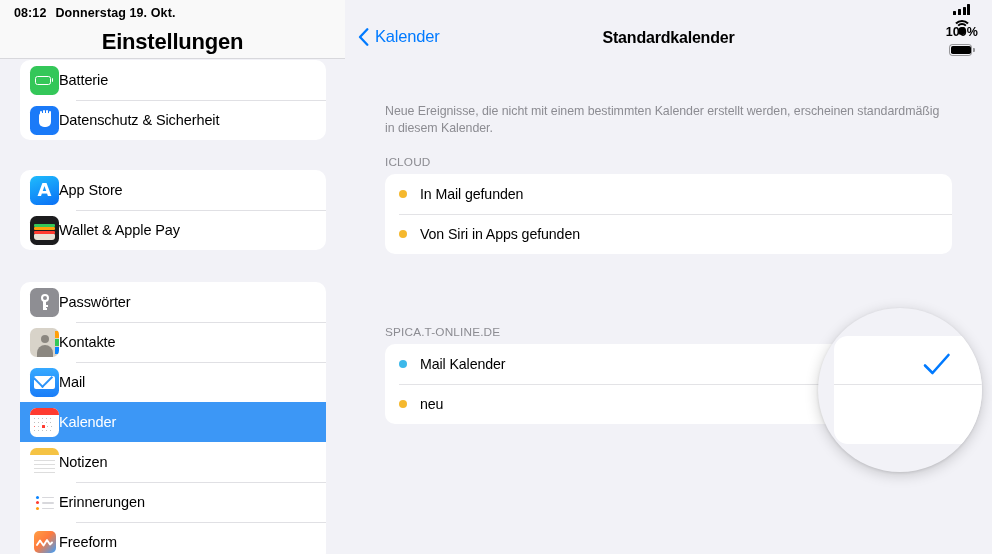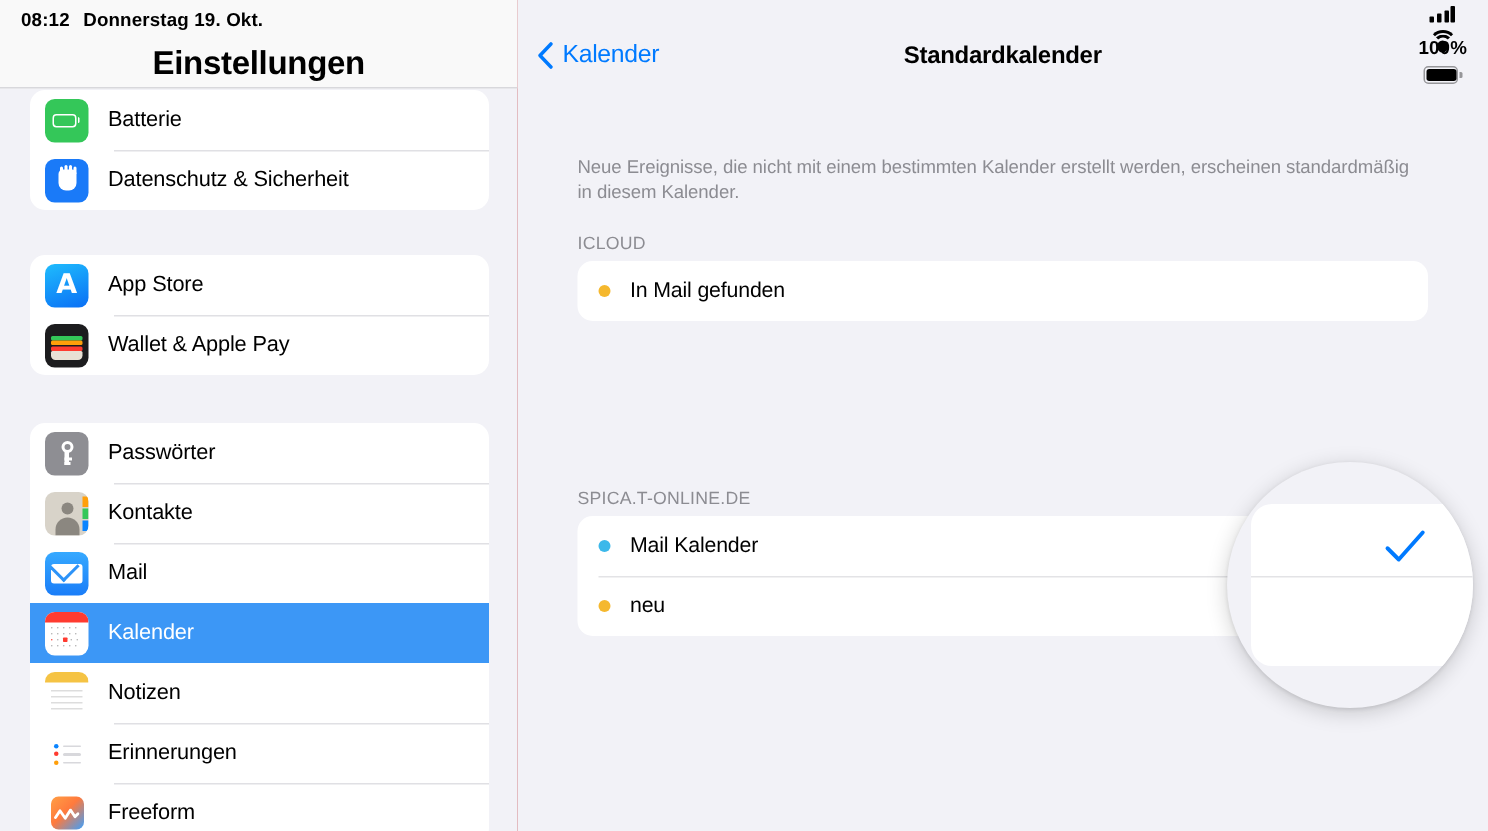--- a/index.html
+++ b/index.html
@@ -6,21 +6,21 @@
     margin: 0;
     padding: 0;
     background: #ffffff;
   }
   #screen {
     position: relative;
     width: 992px;
     height: 554px;
     overflow: hidden;
     font-family: "Liberation Sans", "DejaVu Sans", sans-serif;
-    background: #b91c1c;
+    background: #84cc16;
     -webkit-font-smoothing: antialiased;
   }
 
   
   #sidebar {
     position: absolute;
     left: 0; top: 0;
     width: 345px;
     height: 554px;
     background: #f2f2f7;
@@ -87,21 +87,20 @@
   }
   .sb-row.selected {
     background: #3c97f6;
   }
   .sb-row.selected + .sb-row::before { background: transparent; }
   .sb-row.selected::before { background: transparent !important; }
   .sb-label {
     font-size: 14.5px;
     color: #000;
     letter-spacing: -0.1px;
-    margin-left: 13px;
   }
   .sb-row.selected .sb-label { color: #ffffff; }
 
   .appicon {
     width: 29px; height: 29px;
     border-radius: 6.5px;
     position: relative;
     flex: 0 0 auto;
     overflow: hidden;
   }
@@ -558,20 +557,24 @@
 
     <div id="footnote">Neue Ereignisse, die nicht mit einem bestimmten Kalender erstellt werden, erscheinen standardmäßig in diesem Kalender.</div>
 
     <div class="sec-header" style="top:155px;">ICLOUD</div>
 
     <div class="list-card" style="left:40px; top:174px;">
       <div class="list-row">
         <span class="bullet" style="background:#f5b82e;"></span>
         <span class="row-label">In Mail gefunden</span>
       </div>
+      <div class="list-row">
+        <span class="bullet" style="background:#f5b82e;"></span>
+        <span class="row-label">Von Siri in Apps gefunden</span>
+      </div>
     </div>
 
     <div class="sec-header" style="top:325px;">SPICA.T-ONLINE.DE</div>
     <div class="list-card" style="left:40px; top:344px;">
       <div class="list-row">
         <span class="bullet" style="background:#3cb8ea;"></span>
         <span class="row-label">Mail Kalender</span>
         <svg class="row-check" viewBox="0 0 16 16">
           <path d="M2 8.4 L6 12.4 L14 3.4" fill="none" stroke="#007aff" stroke-width="2" stroke-linecap="round" stroke-linejoin="round"></path>
         </svg>

